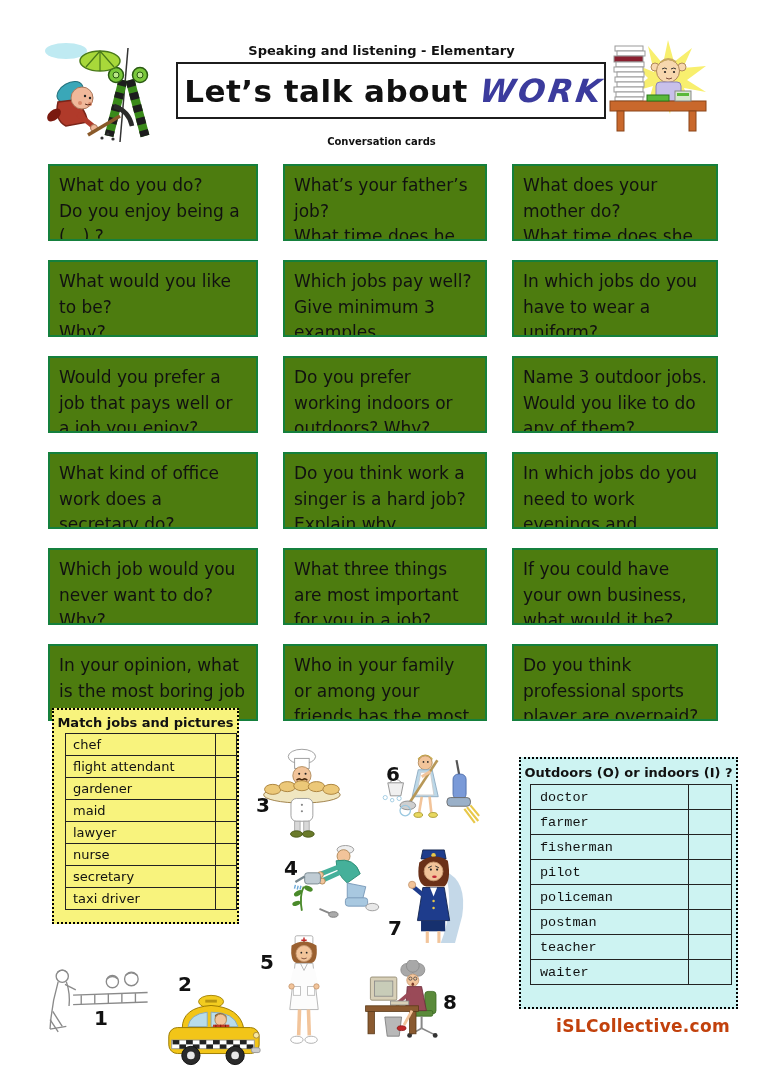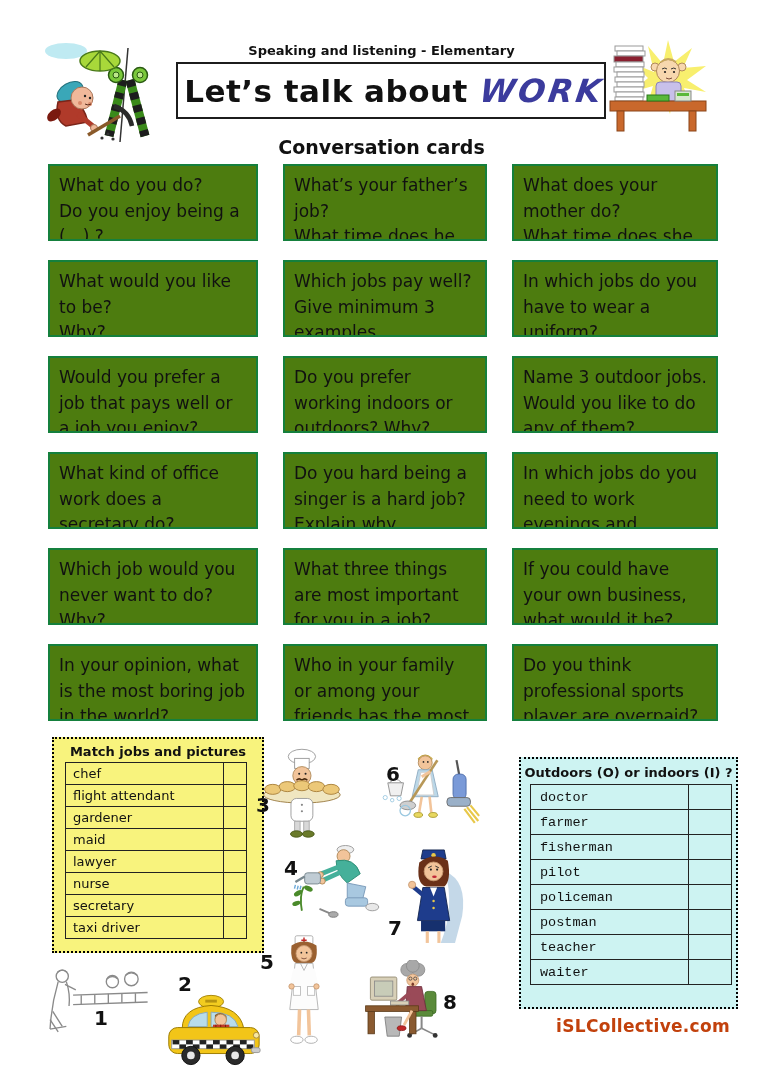--- a/index.html
+++ b/index.html
@@ -7,27 +7,27 @@
         font-family:"DejaVu Sans", sans-serif;color:#111;}
   .subtitle{position:absolute;top:43px;left:0;right:0;text-align:center;
             font-size:13px;font-weight:bold;}
   .title-box{position:absolute;left:176px;top:62px;width:420px;height:53px;
              border:2px solid #1c1c1c;display:flex;align-items:center;justify-content:center;
              gap:12px;background:#fff;padding-left:6px;}
   .title-prefix{font-size:31px;font-weight:600;letter-spacing:0.5px;white-space:pre;}
   .title-work{font-size:32px;font-weight:800;font-style:italic;color:#3b3b9d;
               letter-spacing:3px;transform:skewX(-8deg);}
   .section-label{position:absolute;top:136px;left:0;right:0;text-align:center;
-                 font-size:19px;font-weight:bold;}
+                 font-size:10px;font-weight:bold;}
   .cards{position:absolute;left:48px;top:164px;display:grid;
          grid-template-columns:210px 204px 206px;column-gap:25px;row-gap:19px;
          grid-auto-rows:77px;}
   .card{border:2px solid #15803d;padding:7px 9px 0 9px;font-size:17px;line-height:1.5;
         white-space:pre-line;background:#4d7c0f;box-sizing:border-box;overflow:hidden;}
-  .match-box{position:absolute;left:52px;top:737px;width:212px;height:216px;
+  .match-box{position:absolute;left:52px;top:708px;width:187px;height:216px;
              background:#f8f37d;border:2px dotted #000;box-sizing:border-box;}
   .match-title{text-align:center;font-weight:bold;font-size:13px;margin-top:5px;}
   .match-box table{margin:3px 0 0 11px;border-collapse:collapse;}
   .match-box td{border:1.5px solid #222;height:21px;font-size:13px;padding:0 18px 0 7px;}
   .match-job{width:132px;}
   .match-ans{width:22px;padding:0 !important;}
   .out-box{position:absolute;left:519px;top:757px;width:219px;height:252px;
            background:#cdf3f2;border:2px dotted #000;box-sizing:border-box;}
   .out-title{text-align:center;font-weight:bold;font-size:13px;margin-top:6px;}
   .out-box table{margin:4px 0 0 9px;border-collapse:collapse;}
@@ -129,21 +129,21 @@
     <div class="card">Which jobs pay well?
 Give minimum 3 examples.</div>
     <div class="card">In which jobs do you have to wear a uniform?
 Give minimum 3 examples.</div>
     <div class="card">Would you prefer a job that pays well or a job you enjoy?
 Explain.</div>
     <div class="card">Do you prefer working indoors or outdoors? Why?</div>
     <div class="card">Name 3 outdoor jobs.
 Would you like to do any of them?</div>
     <div class="card">What kind of office work does a secretary do?</div>
-    <div class="card">Do you hard being a singer is a hard job?
+    <div class="card">Do you think work a singer is a hard job?
 Explain why.</div>
     <div class="card">In which jobs do you need to work evenings and weekends?</div>
     <div class="card">Which job would you never want to do?
 Why?</div>
     <div class="card">What three things are most important for you in a job?</div>
     <div class="card">If you could have your own business, what would it be?</div>
     <div class="card">In your opinion, what is the most boring job in the world?</div>
     <div class="card">Who in your family or among your friends has the most interesting job? Explain.</div>
     <div class="card">Do you think professional sports player are overpaid?
 Explain.</div>

